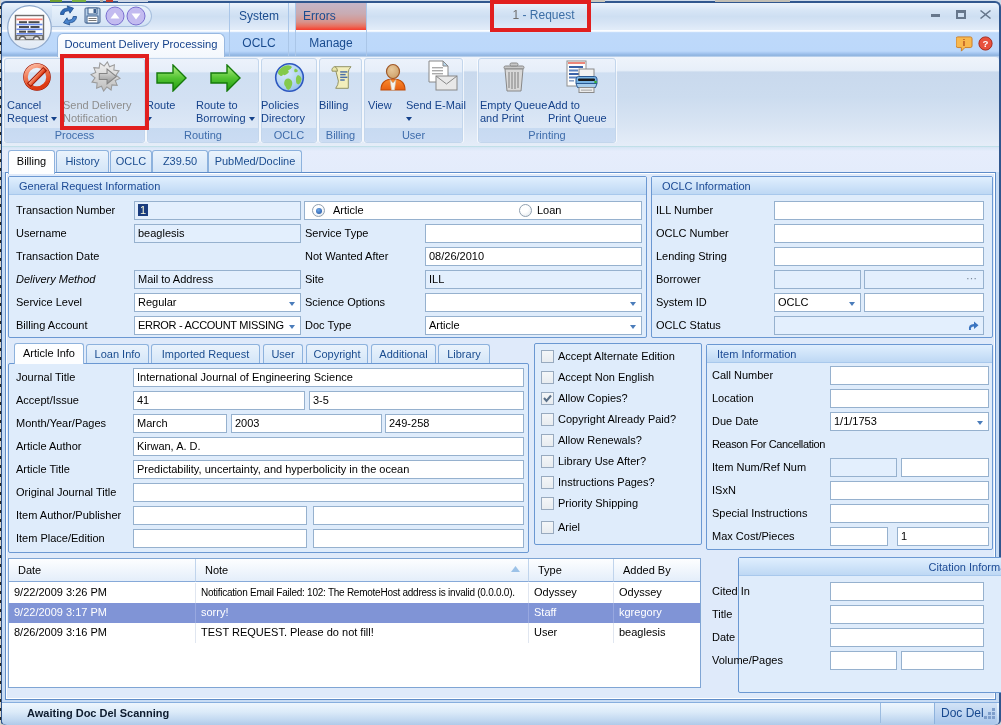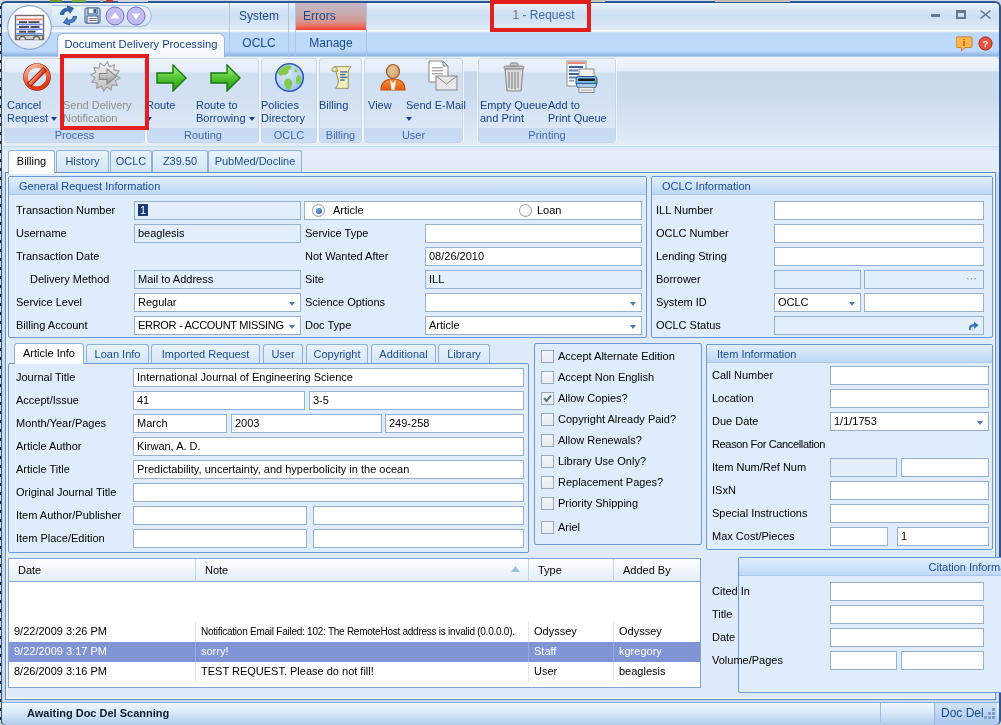--- a/index.html
+++ b/index.html
@@ -52,21 +52,21 @@
 .gbox { position:absolute; border:1px solid #6b98d2; border-radius:2px; background:#dfecfb; }
 .ghdr { position:absolute; left:0; top:0; right:0; height:18px; background:linear-gradient(#e0effe,#bed8f4);
   border-bottom:1px solid #a8c8ec; color:#1c4a94; line-height:18px; padding-left:10px; font-size:11px; }
 .lbl { position:absolute; font-size:11px; color:#000; line-height:19px; white-space:nowrap; }
 .fld { position:absolute; height:19px; background:#fff; border:1px solid #96b1ce; font-size:11px; line-height:17px;
   padding-left:3px; white-space:nowrap; overflow:hidden; }
 .fld.dis { background:#e3effd; }
 .fldcaret { position:absolute; right:5px; top:8px; width:0; height:0; border-left:3.5px solid transparent; border-right:3.5px solid transparent; border-top:4px solid #4a7cba; }
 .th { position:absolute; top:0; height:23px; background:linear-gradient(#fdfeff,#e4eefa); border-right:1px solid #c0d4ec;
   border-bottom:1px solid #86a9d8; line-height:22px; padding-left:9px; font-size:11px; }
-.tr { position:absolute; height:20px; line-height:19px; font-size:11px;margin-top:39px; }
+.tr { position:absolute; height:20px; line-height:19px; font-size:11px; }
 .td { position:absolute; top:0; height:20px; padding-left:5px; border-right:1px solid #e0e6f0; line-height:19px; white-space:nowrap; overflow:hidden; }
 .sel { background:#8094d6; color:#fff; }
 .sel .td { border-right-color:#98a8e0; }
 
 
 #status { position:absolute; left:2px; top:702px; width:997px; height:23px;
   background:linear-gradient(#eef6fd, #dcebf9 40%, #c3d9f1 75%, #b0cae9); border-top:1px solid #86aede; border-radius:0 0 5px 5px; }
 
 
 .redbox { position:absolute; border:4px solid #e11f1f; z-index:50; }
@@ -330,21 +330,21 @@
   <div id="detail">
     
   </div>
 
   <div class="gbox" style="left:8px; top:176px; width:639px; height:162px;">
     <div class="ghdr">General Request Information</div>
   </div>
   <div class="lbl" style="left:16px; top:201px;">Transaction Number</div>
   <div class="lbl" style="left:16px; top:224px;">Username</div>
   <div class="lbl" style="left:16px; top:247px;">Transaction Date</div>
-  <div class="lbl" style="left:30px; top:270px;">Delivery Method</div>
+  <div class="lbl" style="left:16px; top:270px;font-style:italic;">Delivery Method</div>
   <div class="lbl" style="left:16px; top:293px;">Service Level</div>
   <div class="lbl" style="left:16px; top:316px;">Billing Account</div>
   <div class="fld dis" style="left:134px; top:201px; width:167px;"><span style="background:#1a3c7e; color:#ffd; padding:0 2px;">1</span></div>
   <div class="fld dis" style="left:134px; top:224px; width:167px;">beaglesis</div>
   <div class="fld dis" style="left:134px; top:270px; width:167px;">Mail to Address</div>
   <div class="fld" style="left:134px; top:293px; width:167px;">Regular<span class="fldcaret"></span></div>
   <div class="fld" style="left:134px; top:316px; width:167px; letter-spacing:-0.3px;">ERROR - ACCOUNT MISSING<span class="fldcaret"></span></div>
 
   <div class="fld" style="left:304px; top:201px; width:338px;"></div>
   <div class="radio on" style="left:312px; top:204px;"></div>
@@ -427,23 +427,23 @@
     <div class="lbl" style="left:558px; top:368px;">Accept Non English</div>
   <div class="cb" style="left:541px; top:392px;"><svg width="11" height="11" viewBox="0 0 11 11">
         <path d="M2 5 L4.5 8 L9 2.5" fill="none" stroke="#5a7088" stroke-width="2"></path>
       </svg></div>
     <div class="lbl" style="left:558px; top:389px;">Allow Copies?</div>
   <div class="cb" style="left:541px; top:413px;"></div>
     <div class="lbl" style="left:558px; top:410px;">Copyright Already Paid?</div>
   <div class="cb" style="left:541px; top:434px;"></div>
     <div class="lbl" style="left:558px; top:431px;">Allow Renewals?</div>
   <div class="cb" style="left:541px; top:455px;"></div>
-    <div class="lbl" style="left:558px; top:452px;">Library Use Only?</div>
+    <div class="lbl" style="left:558px; top:452px;">Library Use After?</div>
   <div class="cb" style="left:541px; top:476px;"></div>
-    <div class="lbl" style="left:558px; top:473px;">Replacement Pages?</div>
+    <div class="lbl" style="left:558px; top:473px;">Instructions Pages?</div>
   <div class="cb" style="left:541px; top:497px;"></div>
     <div class="lbl" style="left:558px; top:494px;">Priority Shipping</div>
   <div class="cb" style="left:541px; top:521px;"></div>
     <div class="lbl" style="left:558px; top:518px;">Ariel</div>
 
   <div class="gbox" style="left:706px; top:344px; width:287px; height:206px;">
     <div class="ghdr">Item Information</div>
   </div>
   <div class="lbl" style="left:712px; top:366px;">Call Number</div>
   <div class="lbl" style="left:712px; top:389px;">Location</div>

